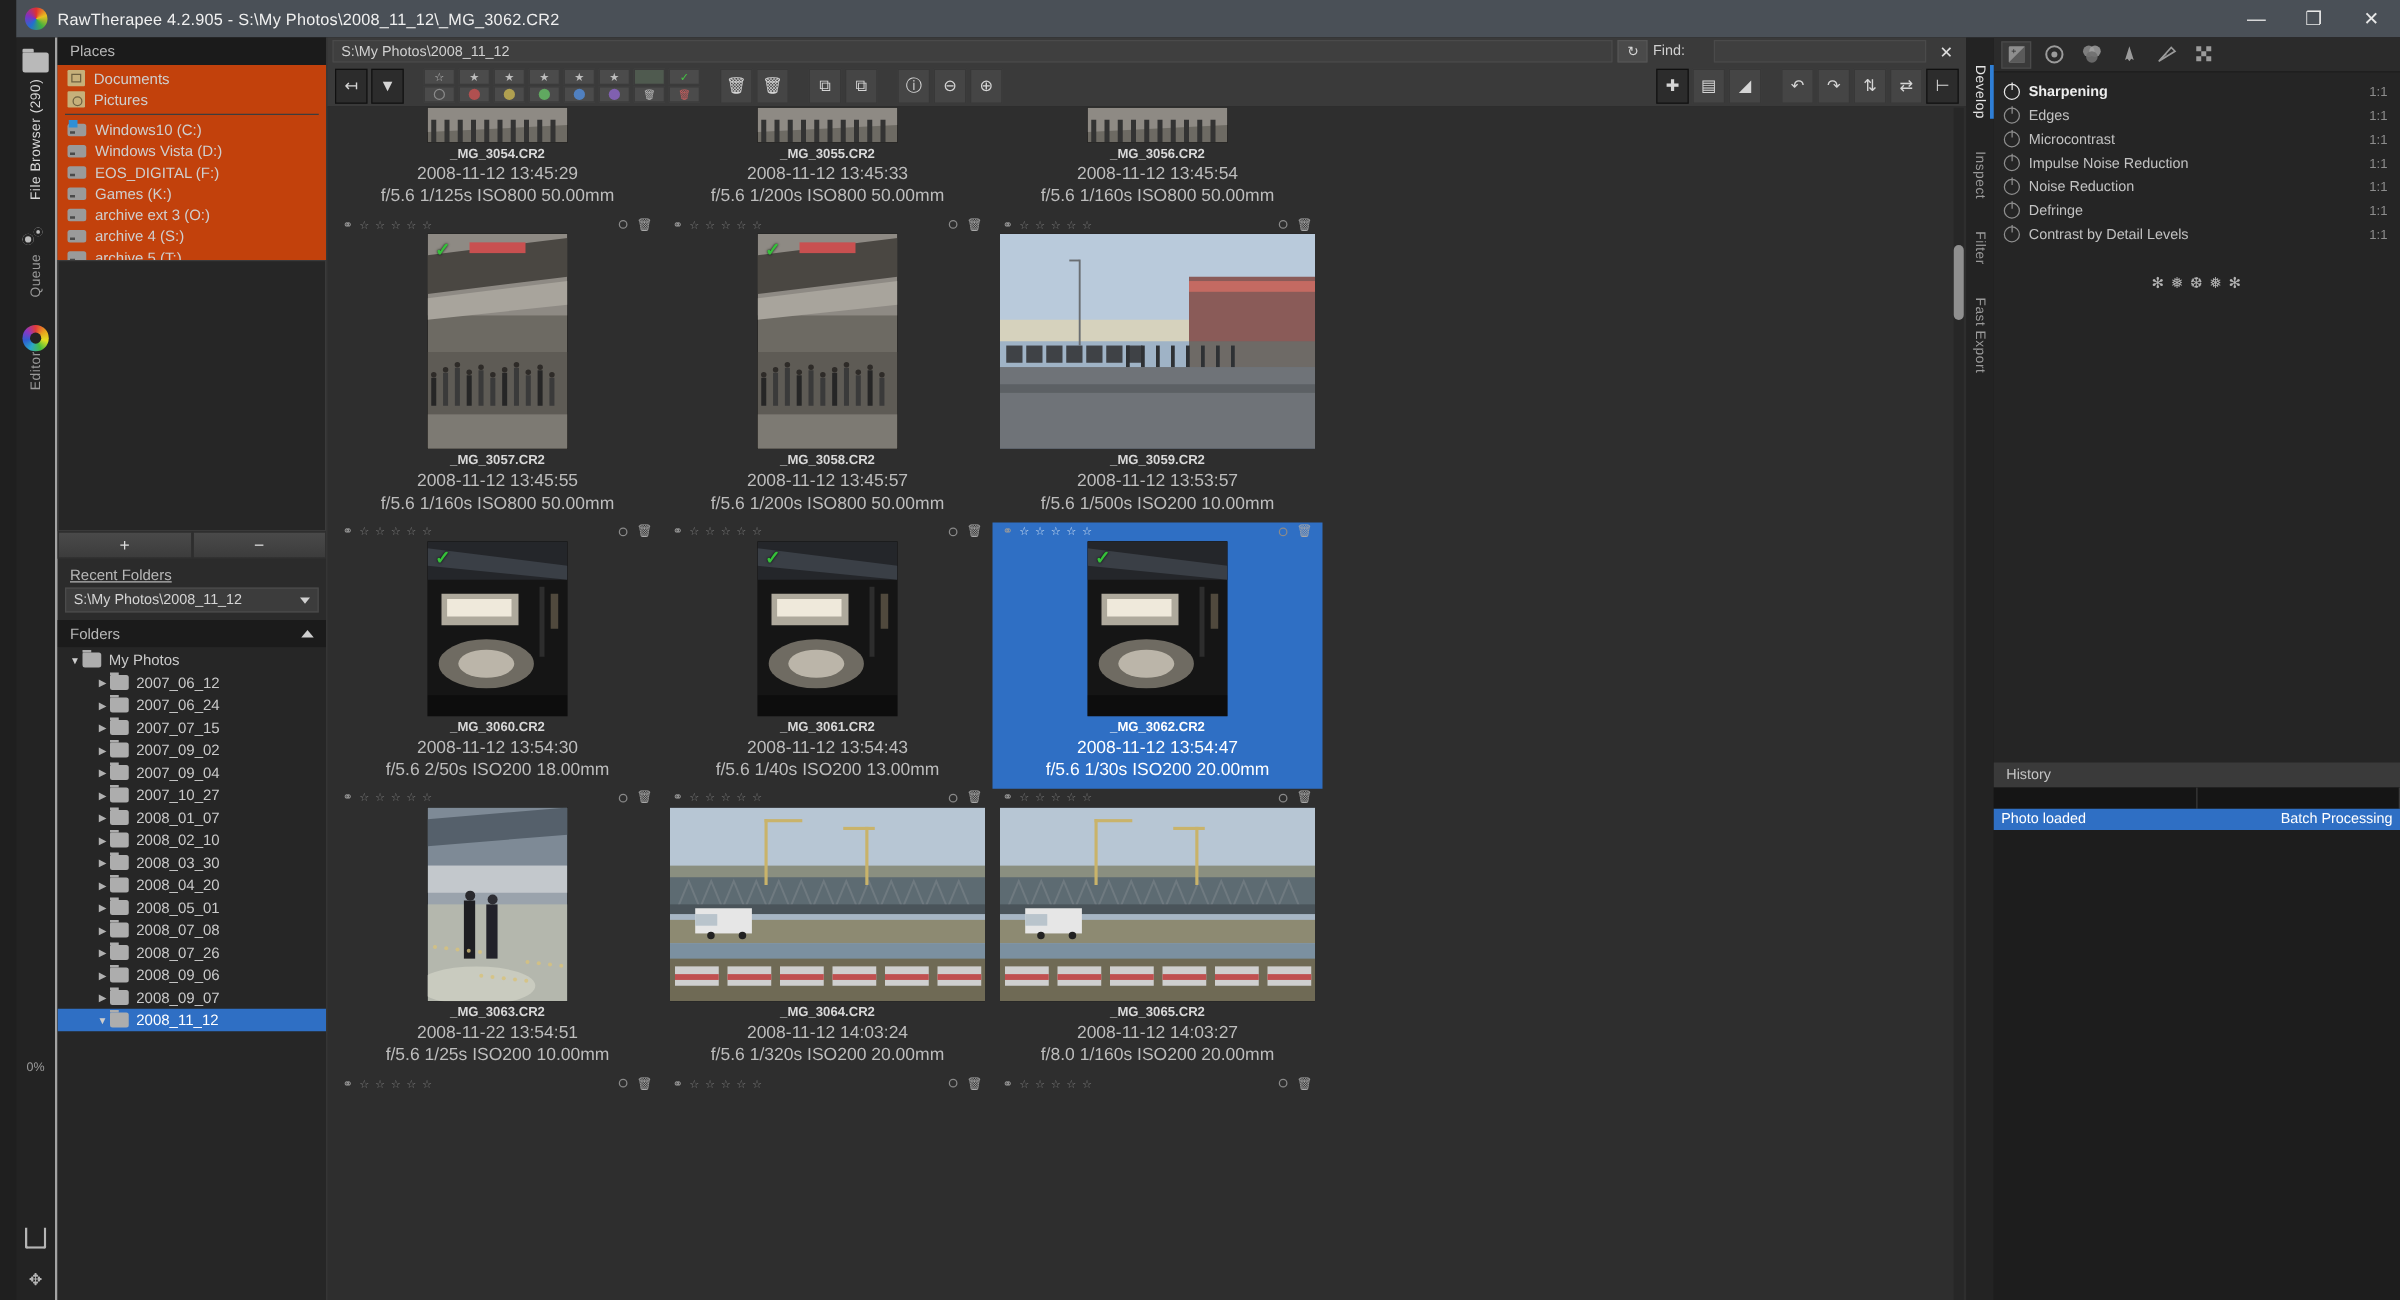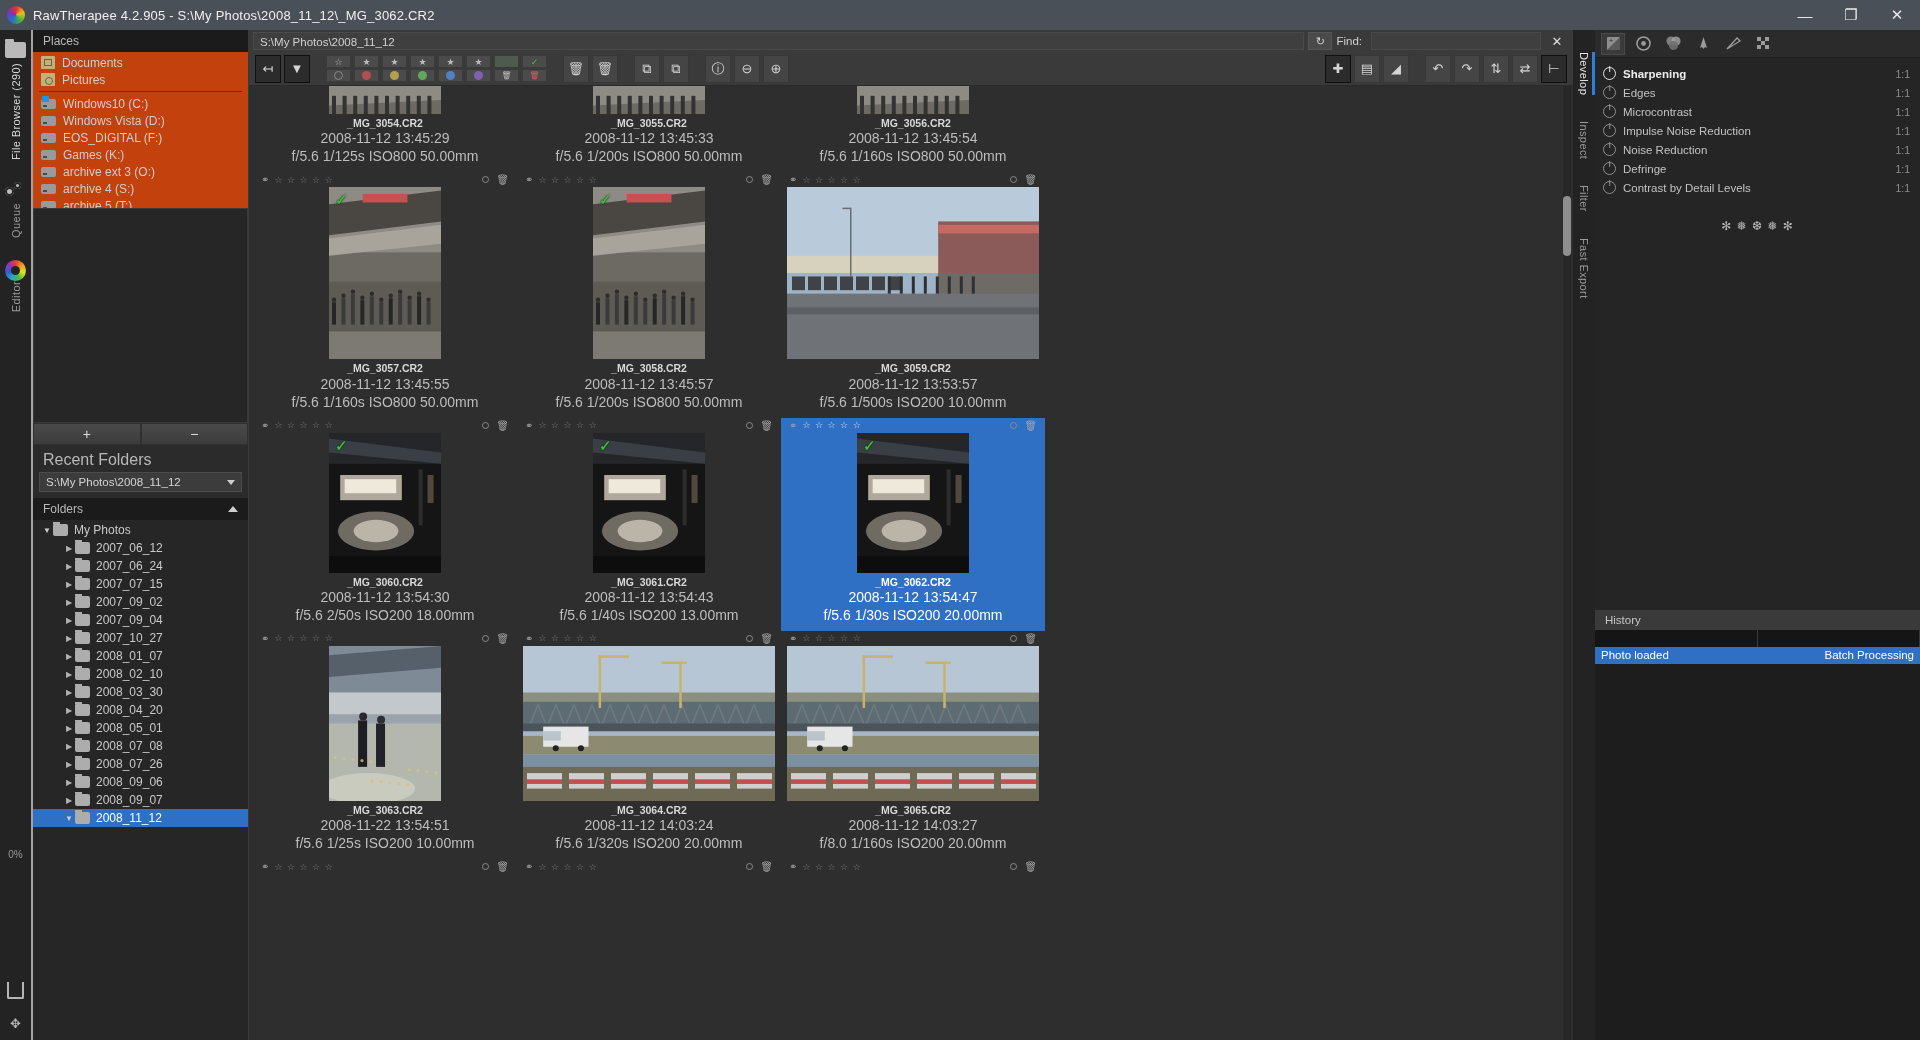--- a/index.html
+++ b/index.html
@@ -1,18 +1,18 @@
 <!DOCTYPE html>
 <html><head>
 <meta charset="utf-8">
 <style>
   * { box-sizing: border-box; margin:0; padding:0; }
   html,body { width:1920px; height:1040px; overflow:hidden; background:#1f1f1f;
     font-family:"Liberation Sans", sans-serif; color:#c8c8c8; }
-  #app { position:relative; width:1920px; height:1040px; display:flex; flex-direction:column; }
+  #app { position:relative; width:1920px; height:1040px; display:flex; flex-direction:column;padding-left:13px; }
 
   
   .titlebar { height:30px; background:#4a5057; display:flex; align-items:center;
     flex:0 0 30px; }
   .tb-logo { width:18px; height:18px; margin:0 8px 0 7px; border-radius:50%;
     background:conic-gradient(#e03030,#e8c020,#40b040,#2070d0,#8030c0,#e03030); flex:0 0 18px; }
   .tb-title { font-size:13px; color:#f0f0f0; letter-spacing:.2px; }
   .tb-spacer { flex:1 1 auto; }
   .tb-btn { width:46px; height:30px; display:flex; align-items:center; justify-content:center;
     color:#e8e8e8; font-size:15px; }
@@ -62,21 +62,21 @@
   .ico-pic:after{content:'';position:absolute;left:4px;top:4px;width:6px;height:6px;
     border-radius:50%;border:1px solid #6f6140;}
   .ico-drv { width:15px;height:10px; background:#9a9a9a; border-radius:2px; position:relative;}
   .ico-drv:after{content:'';position:absolute;left:2px;bottom:2px;width:4px;height:2px;background:#4a4a4a;}
   .ico-drv.win:before{content:'';position:absolute;left:1px;top:-3px;width:7px;height:6px;
     background:#2f8fd6;}
   .lgrow { flex:1 1 auto; background:#262626; border:1px solid #3a3a3a; margin:0; }
   .pmrow { display:flex; flex:0 0 22px; }
   .pmbtn { flex:1 1 50%; background:linear-gradient(#4a4a4a,#3c3c3c); border:1px solid #303030;
     color:#dcdcdc; font-size:14px; display:flex; align-items:center; justify-content:center; }
-  .recent-head { font-size:16px; color:#b8b8b8; padding:6px 10px 3px; }
+  .recent-head { font-size:12px; color:#b8b8b8; padding:6px 10px 3px;text-decoration:underline; }
   .recent-combo { margin:0 6px 6px; height:20px; background:#3c3c3c; border:1px solid #4b4b4b;
     display:flex; align-items:center; justify-content:space-between; padding:0 6px;
     font-size:11.5px; color:#d4d4d4; }
   .caret { width:0;height:0;border-left:4px solid transparent;border-right:4px solid transparent;
     border-top:5px solid #cfcfcf; }
   .folders-head { background:#1b1b1b; color:#b8b8b8; font-size:12px; padding:4px 10px;
     display:flex; justify-content:space-between; align-items:center; }
   .tri-up { width:0;height:0;border-left:5px solid transparent;border-right:5px solid transparent;
     border-bottom:6px solid #cfcfcf; }
   .tree { flex:1 1 auto; overflow:hidden; background:#262626; padding-top:1px; }
@@ -91,21 +91,21 @@
 
   
   .center { flex:1 1 auto; display:flex; flex-direction:column; background:#2e2e2e;
     min-width:0; border-left:1px solid #3a3a3a; }
   .pathbar { display:flex; align-items:center; height:22px; background:#3a3a3a; gap:0;
     flex:0 0 22px; padding-left:4px; }
   .pathtxt { flex:1 1 auto; font-size:11.5px; color:#d0d0d0; background:#3f3f3f; height:18px;
     line-height:18px; padding:0 6px; border:1px solid #4a4a4a; }
   .refresh { width:24px;height:18px; background:#4a4a4a;border:1px solid #555;
     display:flex;align-items:center;justify-content:center;font-size:11px;color:#d8d8d8;margin:0 4px;}
-  .findlbl { font-size:11.5px; color:#d0d0d0; margin-right:9px; }
+  .findlbl { font-size:11.5px; color:#d0d0d0; margin-right:23px; }
   .findbox { width:170px; height:18px; background:#3f3f3f; border:1px solid #4a4a4a; }
   .findx { width:24px;height:18px; display:flex;align-items:center;justify-content:center;
     color:#ddd; font-size:13px; margin:0 4px; }
 
   .toolbar { height:34px; flex:0 0 34px; background:#3a3a3a; display:flex; align-items:center;
     padding:0 6px; gap:3px; border-bottom:1px solid #2a2a2a; }
   .tbtn { width:26px; height:28px; background:#454545; border:1px solid #383838;
     display:flex; align-items:center; justify-content:center; color:#d5d5d5; font-size:13px; }
   .tbtn.on { background:#2c2c2c; border:1px solid #101010; }
   .ratecol { display:flex; flex-direction:column; gap:1px; }

